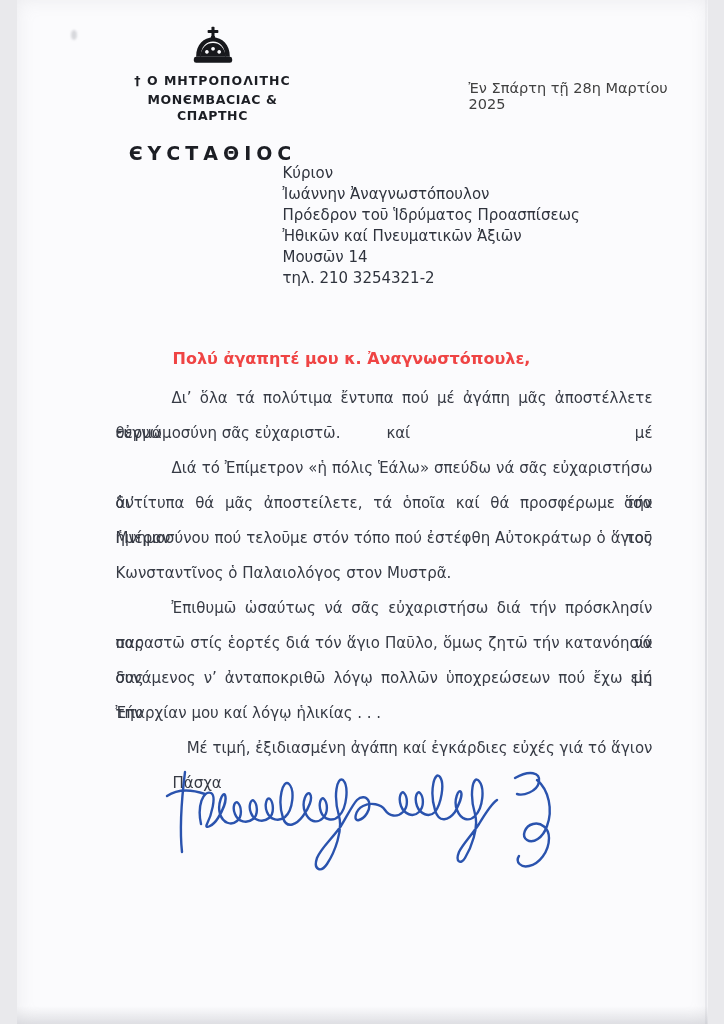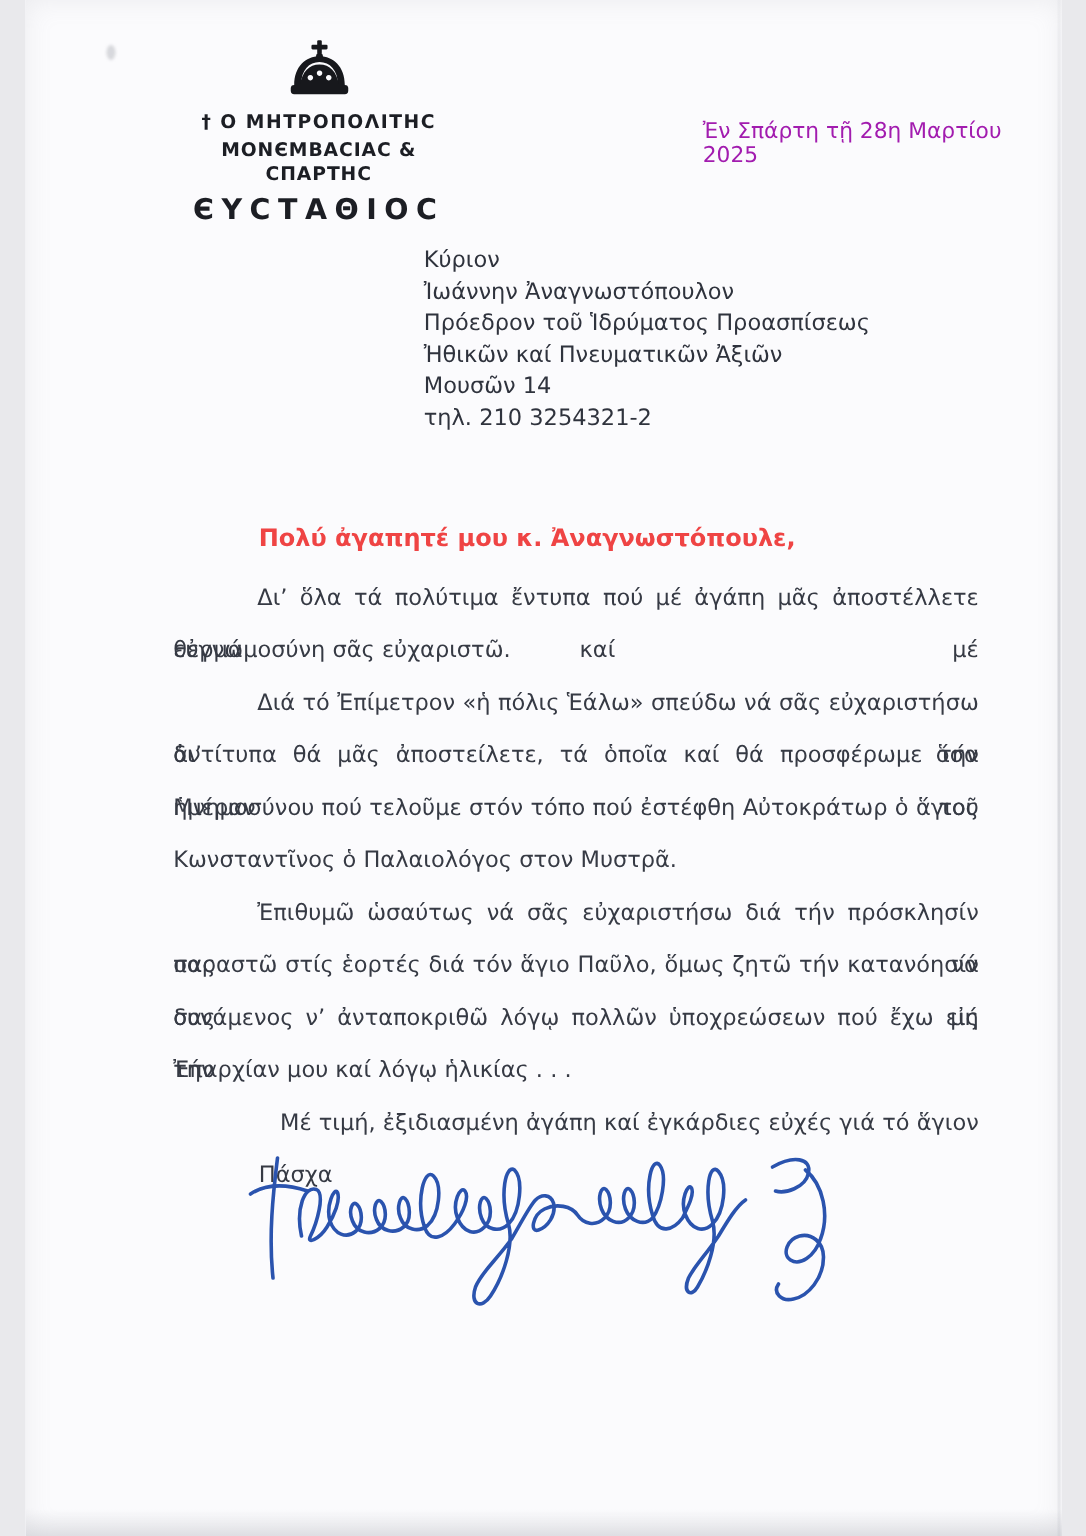--- a/index.html
+++ b/index.html
@@ -16,23 +16,23 @@
   .scan-right{position:absolute;top:0;right:1px;width:2px;height:100%;
     background:linear-gradient(to bottom,rgba(130,134,146,.05),rgba(130,134,146,.28) 40%,rgba(130,134,146,.10));}
   .smudge{position:absolute;left:54px;top:30px;width:6px;height:10px;border-radius:50%;
     background:rgba(150,152,160,.35);filter:blur(1px);}
 
   
   .letterhead{position:absolute;top:26px;left:94px;width:204px;text-align:center;color:#1c1e24;}
   .crown{display:block;margin:0 auto 7px auto;}
   .lh-line{font-size:12.5px;font-weight:bold;letter-spacing:1px;line-height:16px;}
   .lh-line2{margin-top:3px;letter-spacing:.6px;}
-  .lh-name{margin-top:5px;font-size:19px;font-weight:bold;letter-spacing:5px;}
+  .lh-name{margin-top:18px;font-size:19px;font-weight:bold;letter-spacing:5px;}
 
-  .date-line{position:absolute;top:80px;left:452px;font-size:14.5px;color:#a21caf;}
+  .date-line{position:absolute;top:80px;left:452px;font-size:14.5px;color:#404040;}
 
   .recipient{position:absolute;top:163px;left:266px;font-size:15px;line-height:21px;color:#2f333d;}
   .recipient .rline{white-space:pre;}
 
   .salutation{position:absolute;top:349px;left:156px;font-size:16px;font-weight:bold;color:#ef4444;}
 
   .bodycopy{position:absolute;top:381px;left:99px;width:537px;font-size:15px;color:#363a44;}
   .line{height:35px;line-height:35px;white-space:normal;}
   .jl{text-align:justify;text-align-last:justify;}
   .ll{text-align:right;text-align-last:left;}

